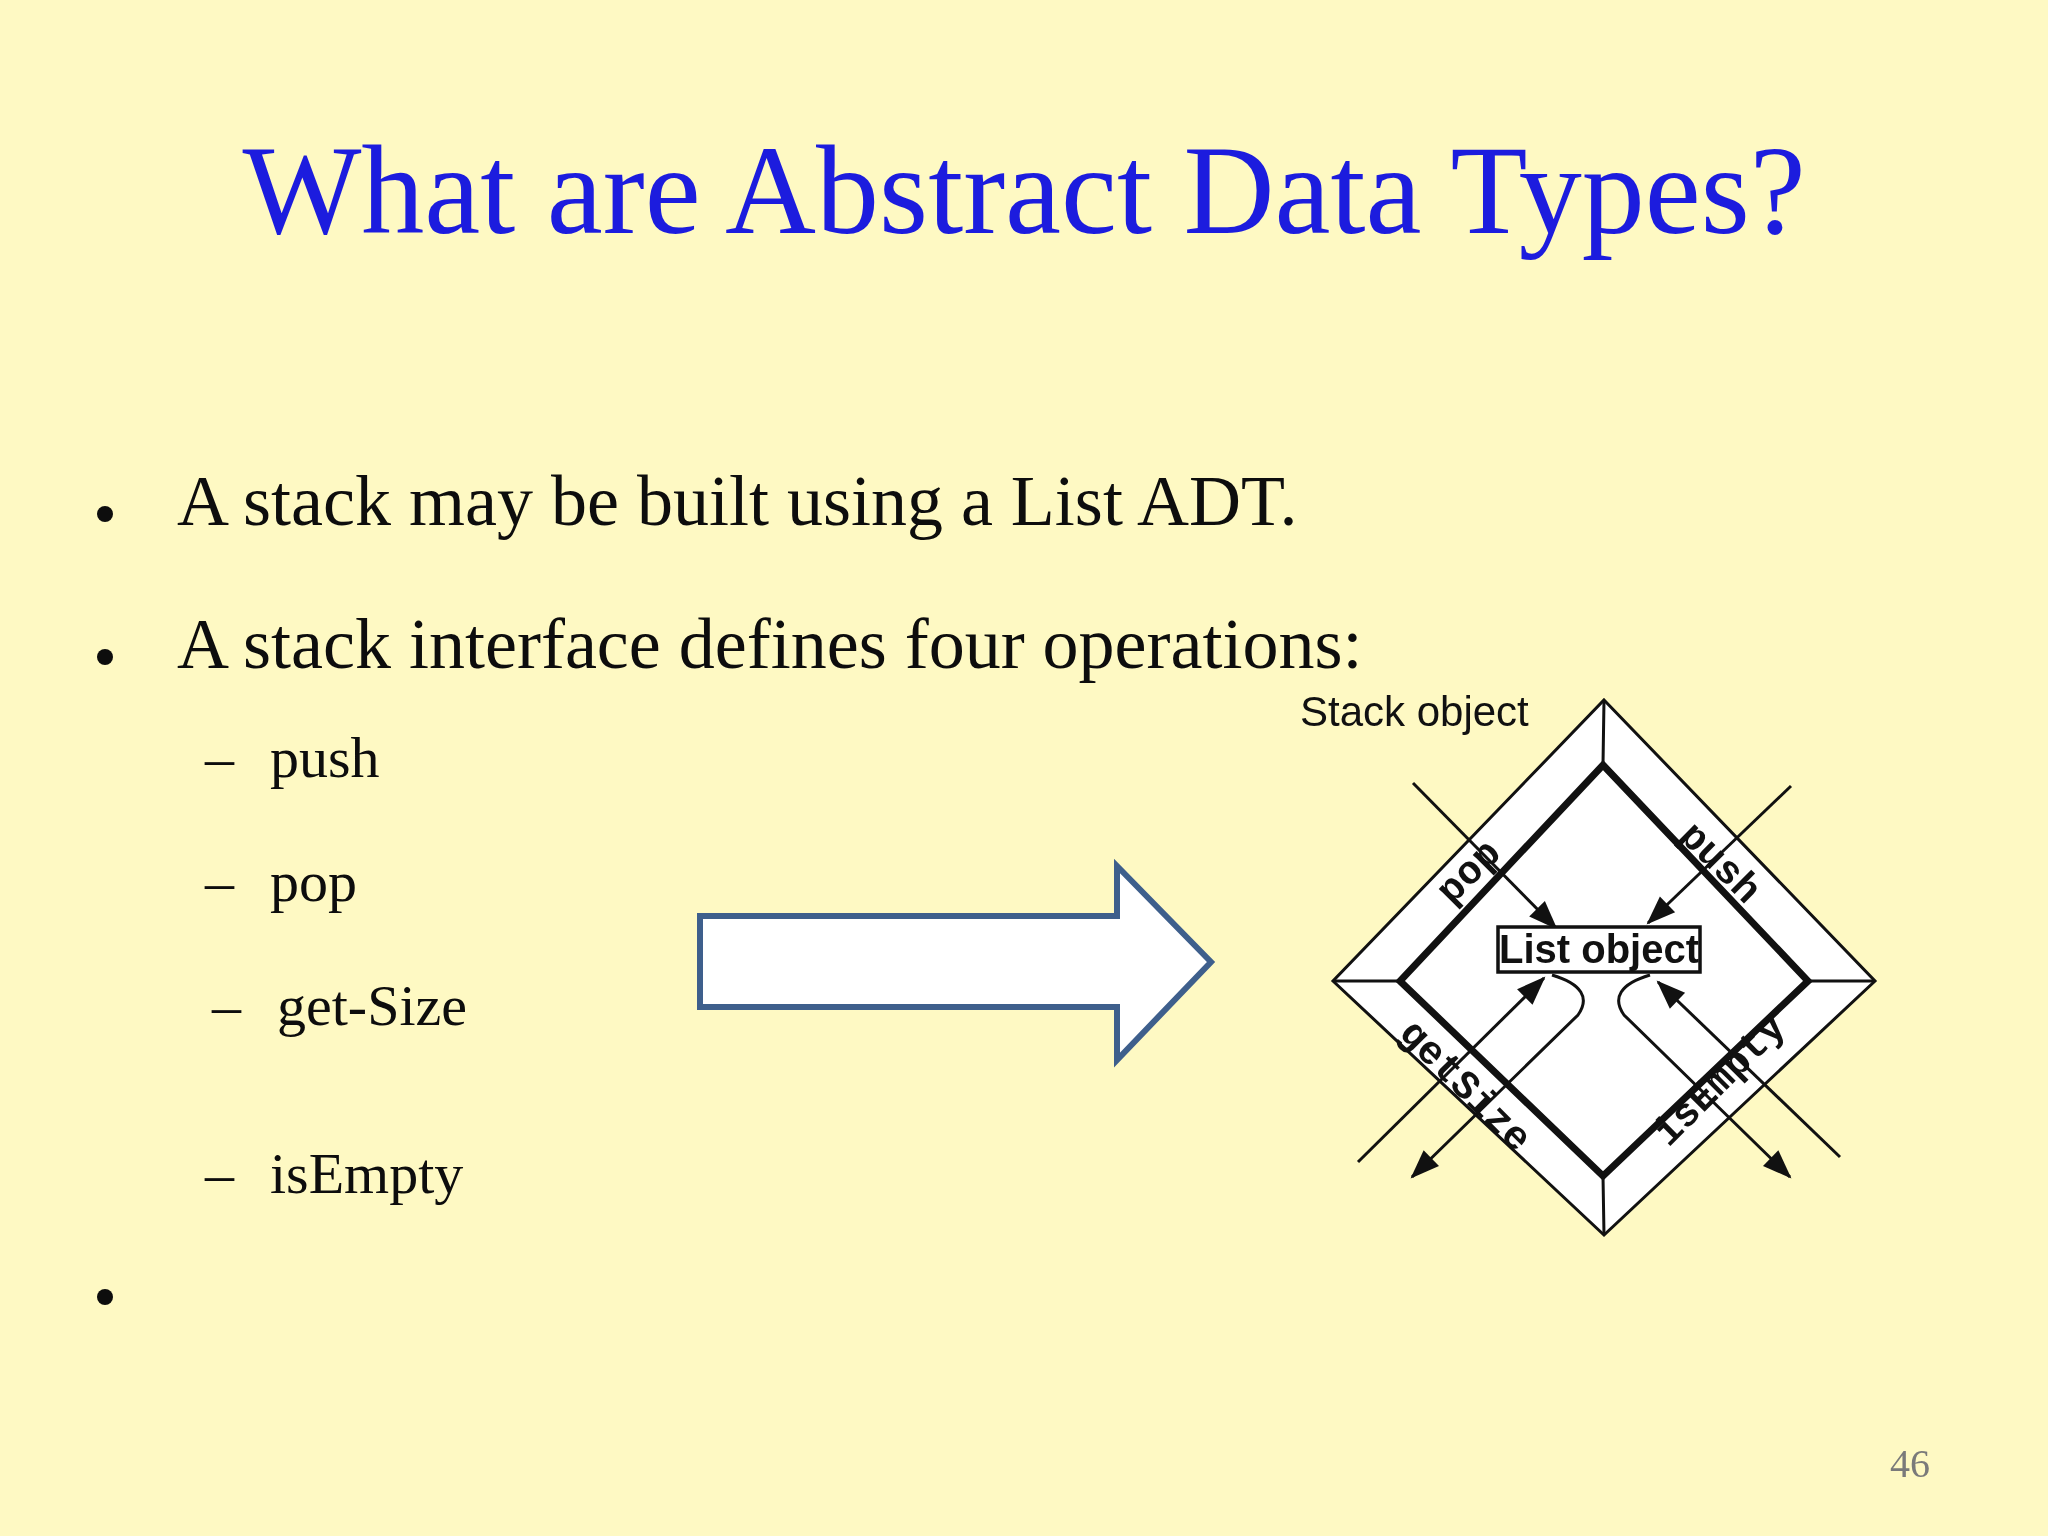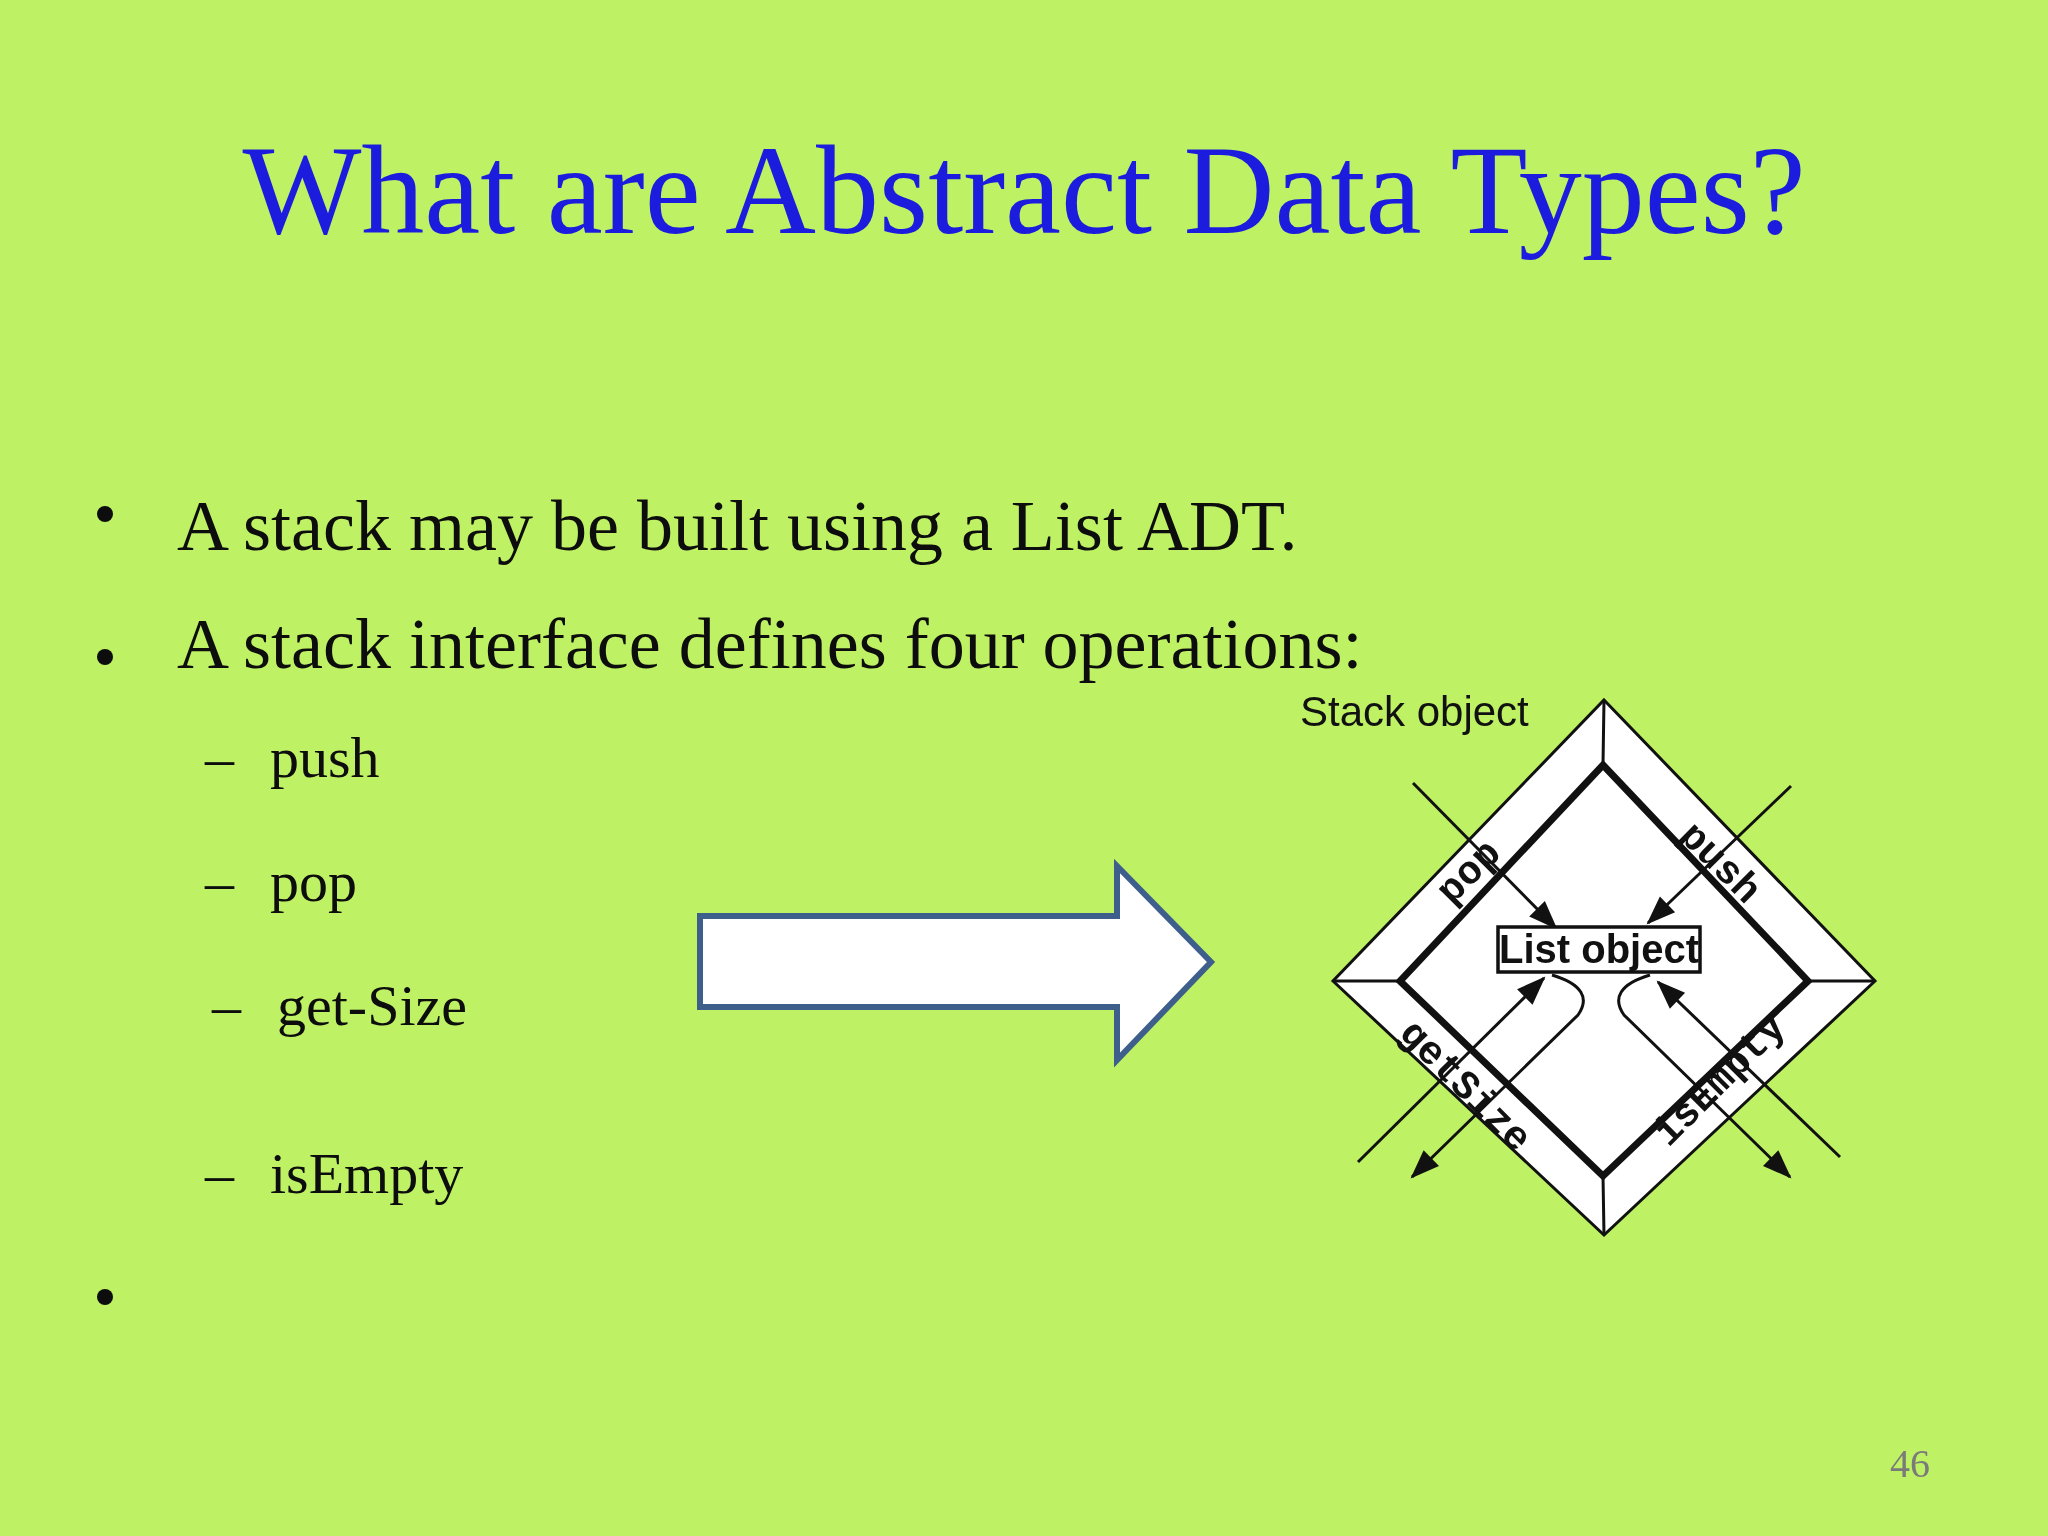--- a/index.html
+++ b/index.html
@@ -1,17 +1,17 @@
 <!DOCTYPE html>
 <html><head>
 <meta charset="utf-8">
 <style>
   html,body{margin:0;padding:0;background:#ffffff;}
   #slide{
-    position:relative;width:2048px;height:1536px;background:#bef264;overflow:hidden;
+    position:relative;width:2048px;height:1536px;background:#fef9c3;overflow:hidden;
     font-family:"Liberation Serif","DejaVu Serif",serif;color:#0d0d0d;
   }
   .abs{position:absolute;}
   #title{
     left:0;right:0;top:128px;text-align:center;
     font-size:126px;line-height:1;color:#1c1cde;white-space:nowrap;
   }
   .bullet-text{font-size:72px;line-height:1;white-space:nowrap;}
   .bullet-dot{
     width:16px;height:16px;border-radius:50%;background:#0d0d0d;
@@ -29,21 +29,21 @@
   .svg-mono{font-family:"Liberation Mono","DejaVu Sans Mono",monospace;font-weight:bold;}
 </style>
 </head>
 <body>
 
 <div id="slide">
 
   <div id="title" class="abs">What are Abstract Data Types?</div>
 
   <div class="abs bullet-dot" style="left:97px;top:506px;"></div>
-  <div class="abs bullet-text" style="left:177px;top:490px;">A stack may be built using a List ADT.</div>
+  <div class="abs bullet-text" style="left:177px;top:465px;">A stack may be built using a List ADT.</div>
 
   <div class="abs bullet-dot" style="left:97px;top:649px;"></div>
   <div class="abs bullet-text" style="left:177px;top:608px;">A stack interface defines four operations:</div>
 
   <div class="abs sub-bullet" style="left:205px;top:729px;"><span class="sub-marker">–</span><span>push</span></div>
   <div class="abs sub-bullet" style="left:205px;top:853px;"><span class="sub-marker">–</span><span>pop</span></div>
   <div class="abs sub-bullet" style="left:212px;top:977px;"><span class="sub-marker">–</span><span>get-Size</span></div>
   <div class="abs sub-bullet" style="left:205px;top:1101px;margin-top:44px;"><span class="sub-marker">–</span><span>isEmpty</span></div>
 
   <div class="abs bullet-dot" style="left:97px;top:1289px;"></div>

